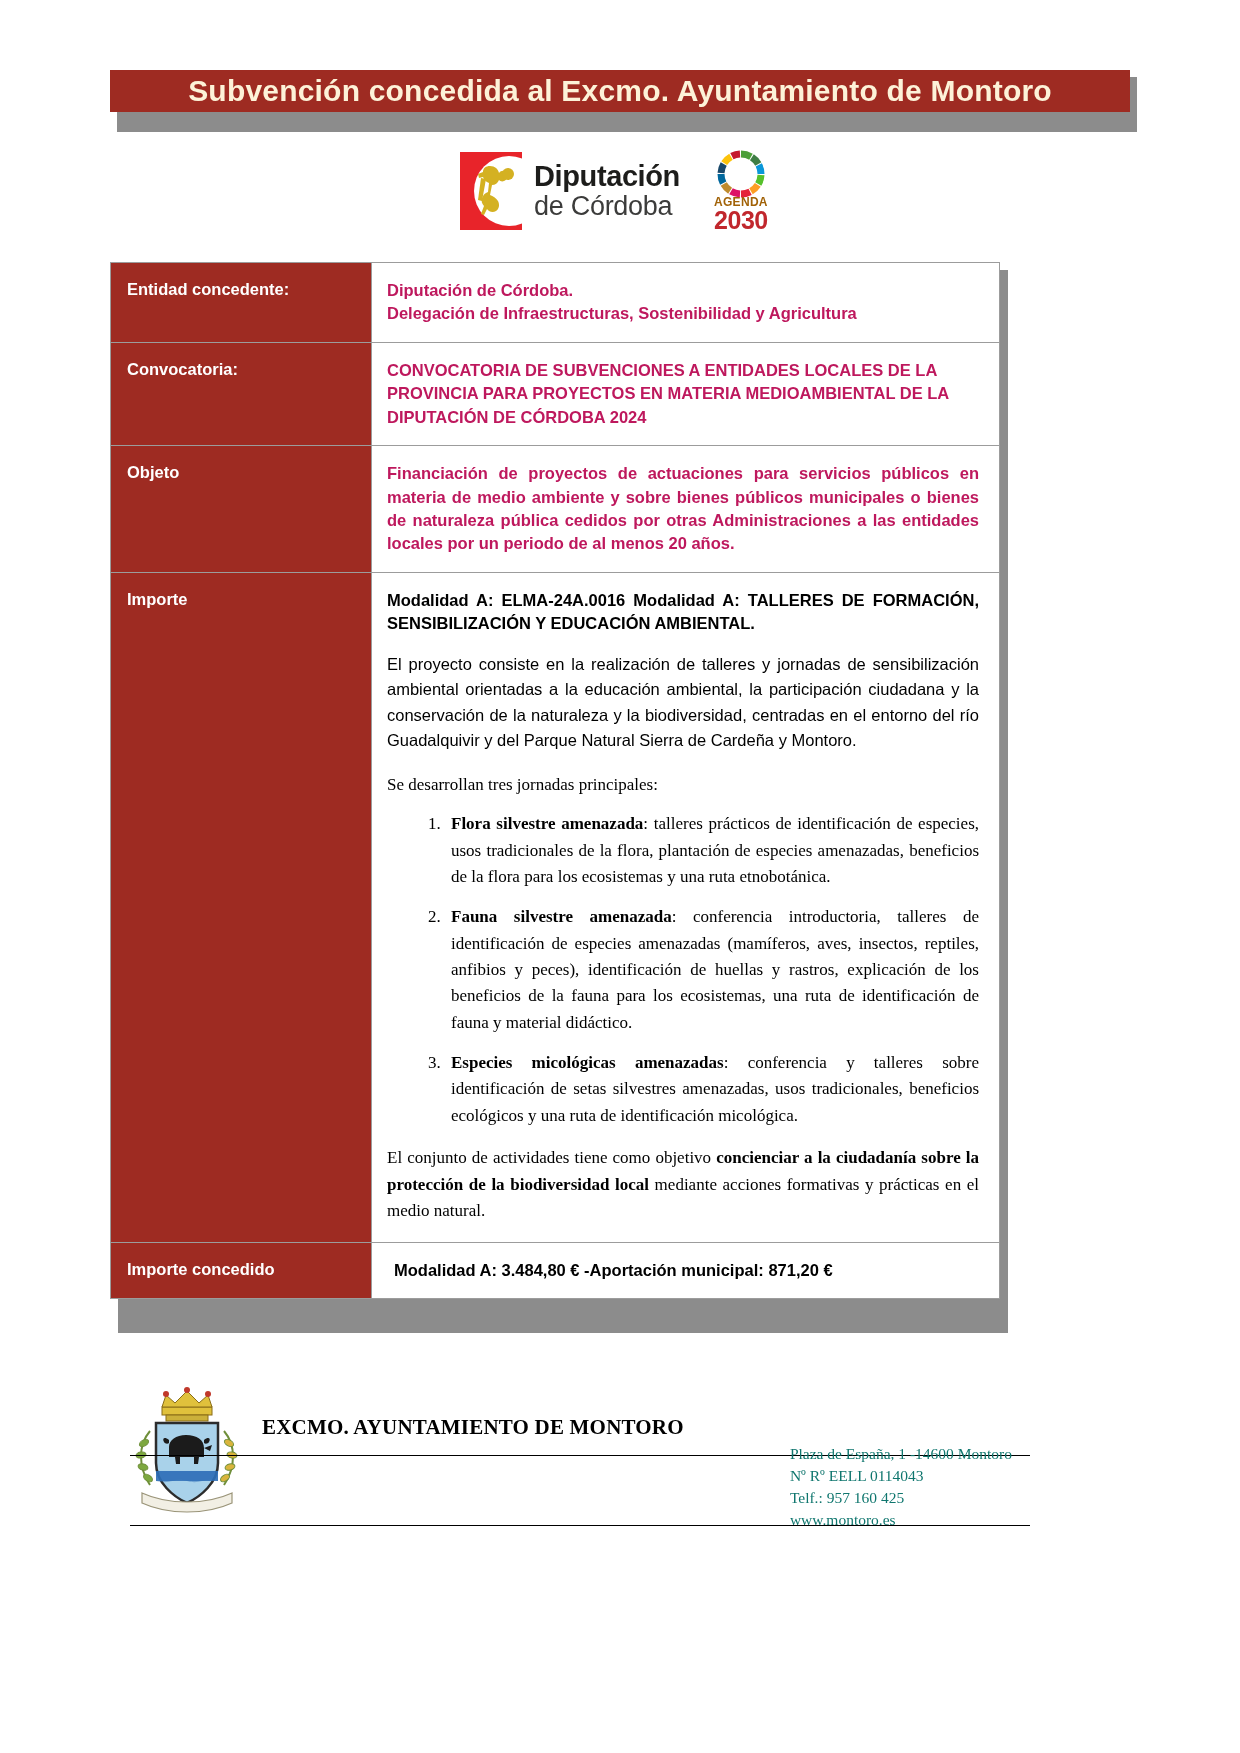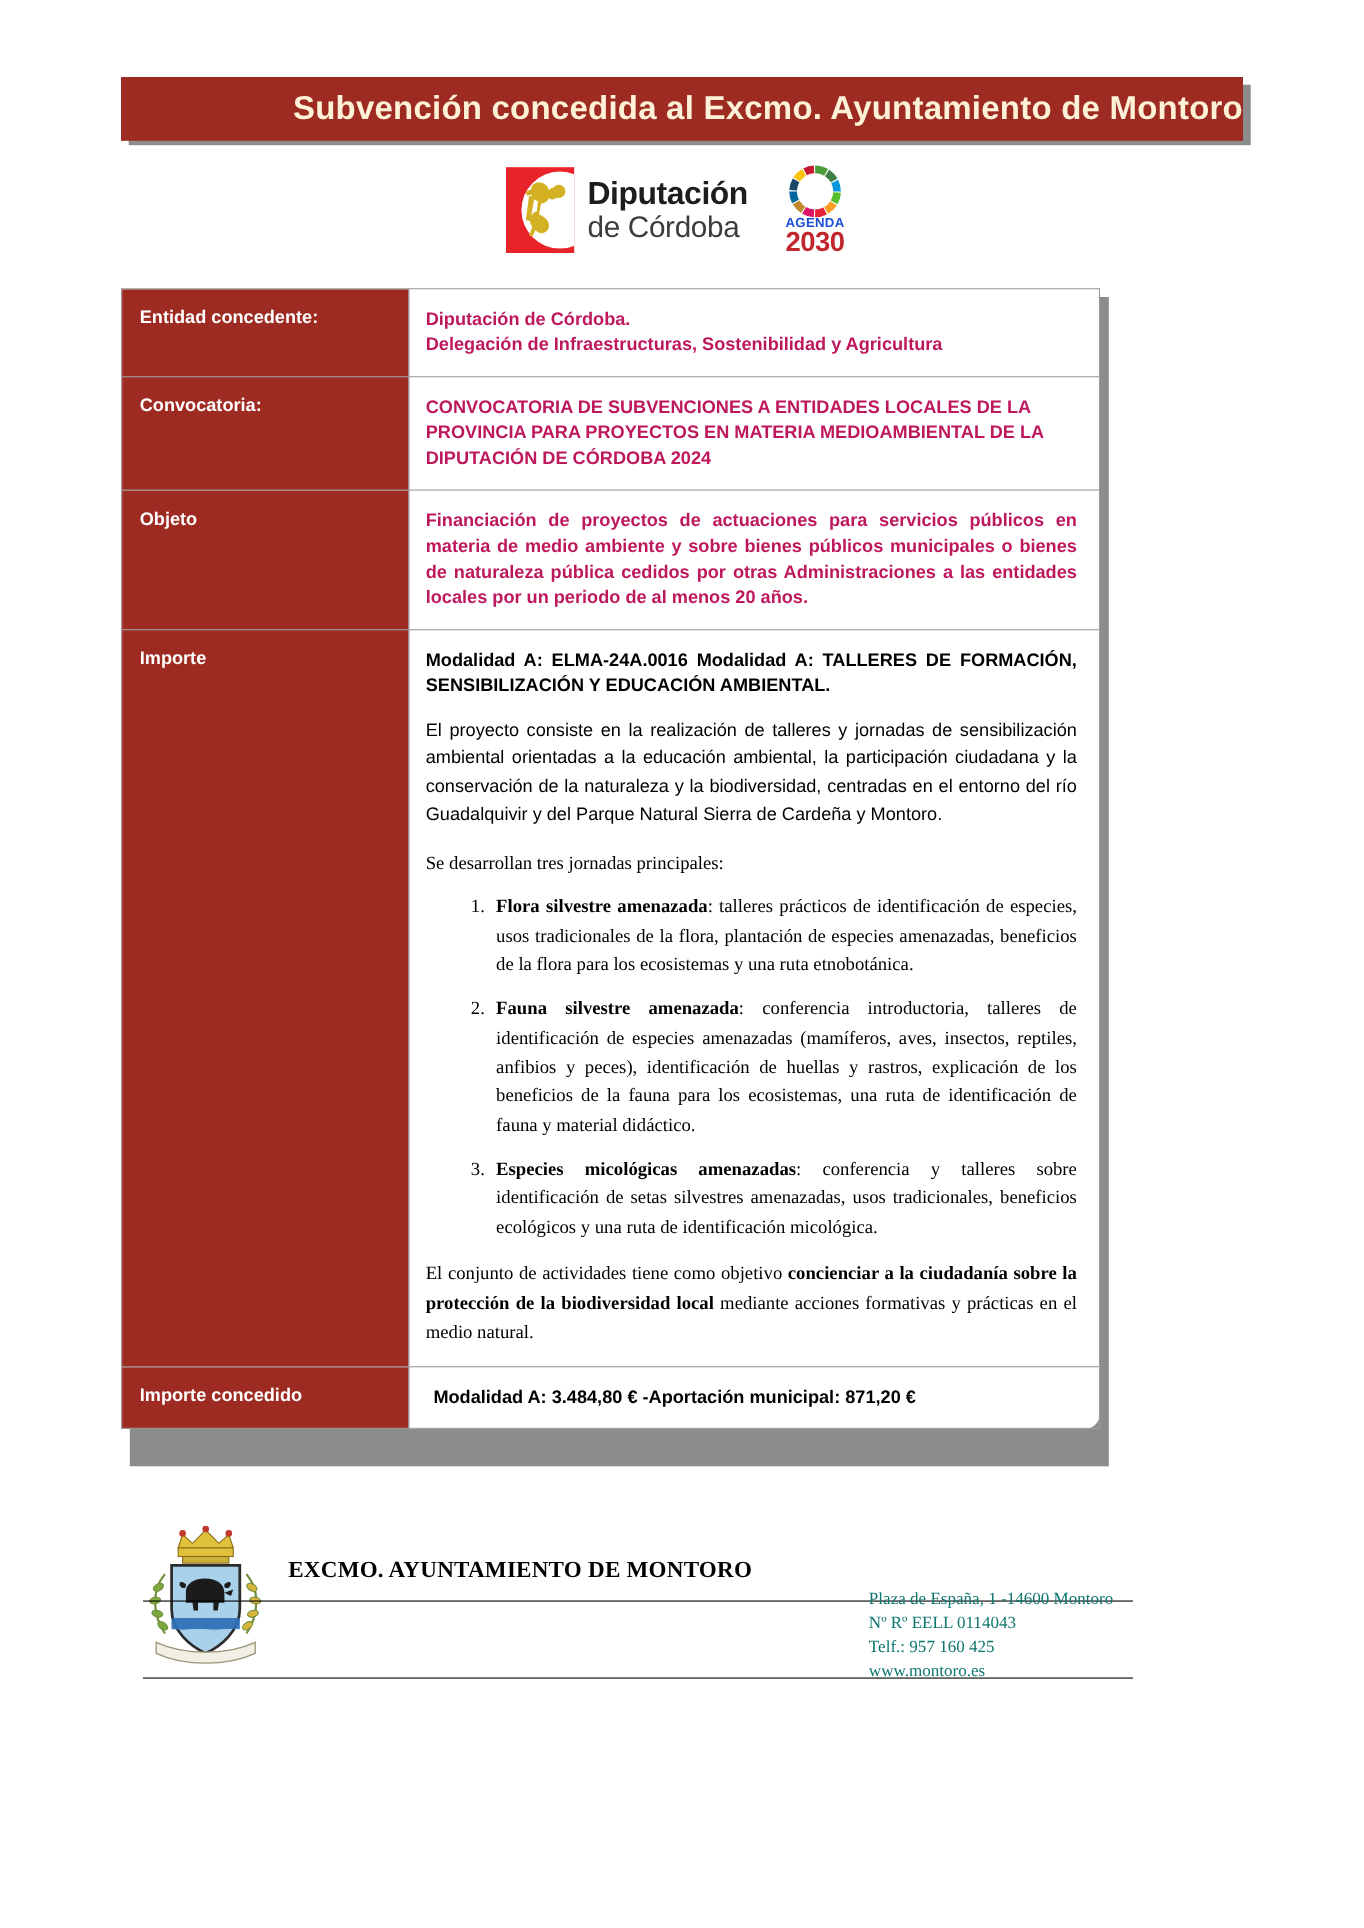--- a/index.html
+++ b/index.html
@@ -22,25 +22,25 @@
   }
   .banner-shadow{
     position:absolute;
     left:7px; top:7px;
     width:1020px; height:55px;
     background:#8c8c8c;
   }
   .banner{
     position:absolute;
     left:0; top:0;
-    width:1020px; height:58px;
+    width:1020px; height:42px;
     background:#9e2b22;
     display:flex;
     align-items:center;
-    justify-content:flex-end;
+    justify-content:center;
   }
   .banner-title{
     color:#fdf2d8;
     font-size:30px;
     font-weight:bold;
     letter-spacing:.2px;
     white-space:nowrap;
   }
 
   
@@ -72,21 +72,21 @@
   .dip-text .l1{
     font-size:29px;font-weight:bold;color:#1d1d1b;letter-spacing:-.4px;
   }
   .dip-text .l2{
     font-size:27px;font-weight:normal;color:#3c3c3b;letter-spacing:-.3px;
     margin-top:2px;
   }
   .agenda{position:relative;width:78px;height:86px;}
   .agenda .ag-label{
     position:absolute;left:0;right:0;top:47px;
-    text-align:center;font-size:12px;font-weight:bold;color:#1d4ed8;letter-spacing:.3px;
+    text-align:center;font-size:12px;font-weight:bold;color:#a16207;letter-spacing:.3px;
   }
   .agenda .ag-year{
     position:absolute;left:0;right:0;top:58px;
     text-align:center;font-size:25px;font-weight:bold;color:#c1272d;letter-spacing:-.5px;
   }
 
   
   .table-wrap{
     position:absolute;
     left:110px; top:262px;
@@ -98,21 +98,20 @@
     width:890px;
     height:100%;
     background:#8c8c8c;
   }
   table.main{
     position:relative;
     border-collapse:collapse;
     width:890px;
     background:#ffffff;
     table-layout:fixed;
-    border-radius:14px;
   }
   table.main td{
     vertical-align:top;
     border:1px solid #9c9c9c;
   }
   td.label{
     width:244px;
     background:#9e2b22;
     color:#ffffff;
     font-size:16.5px;

